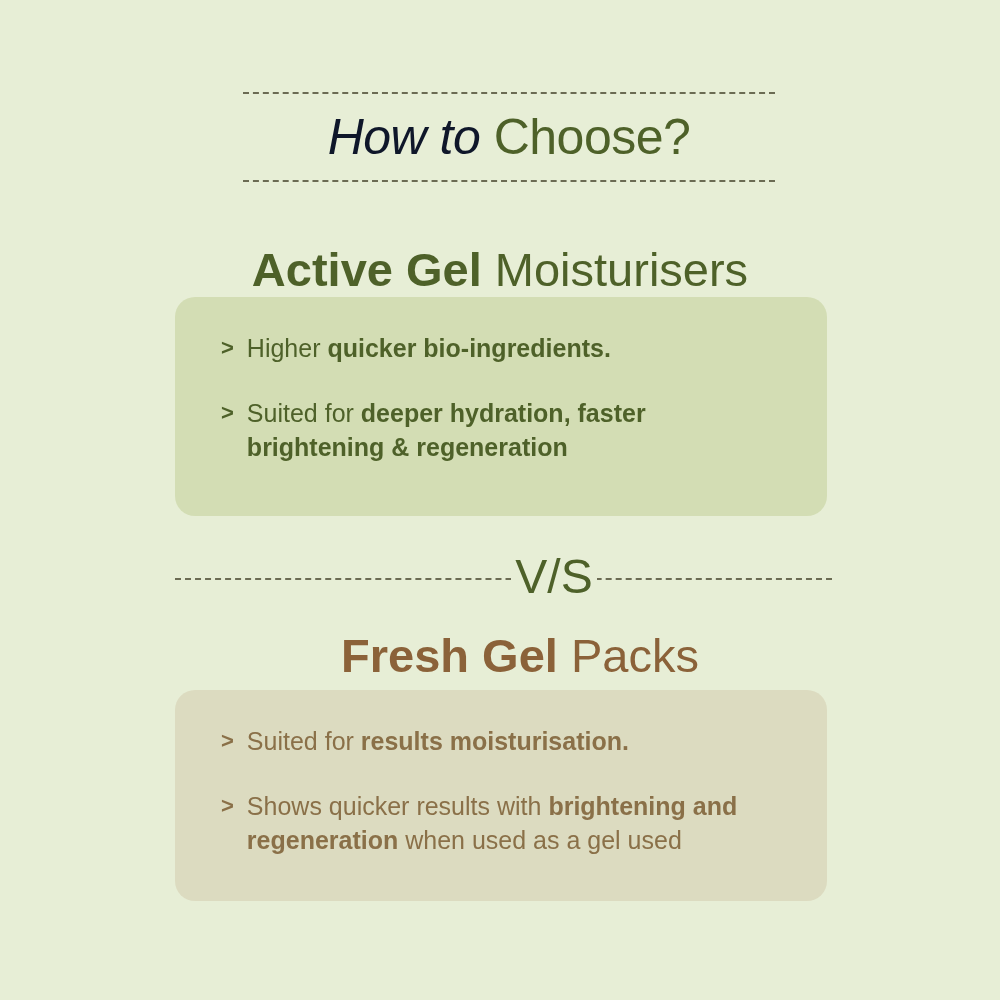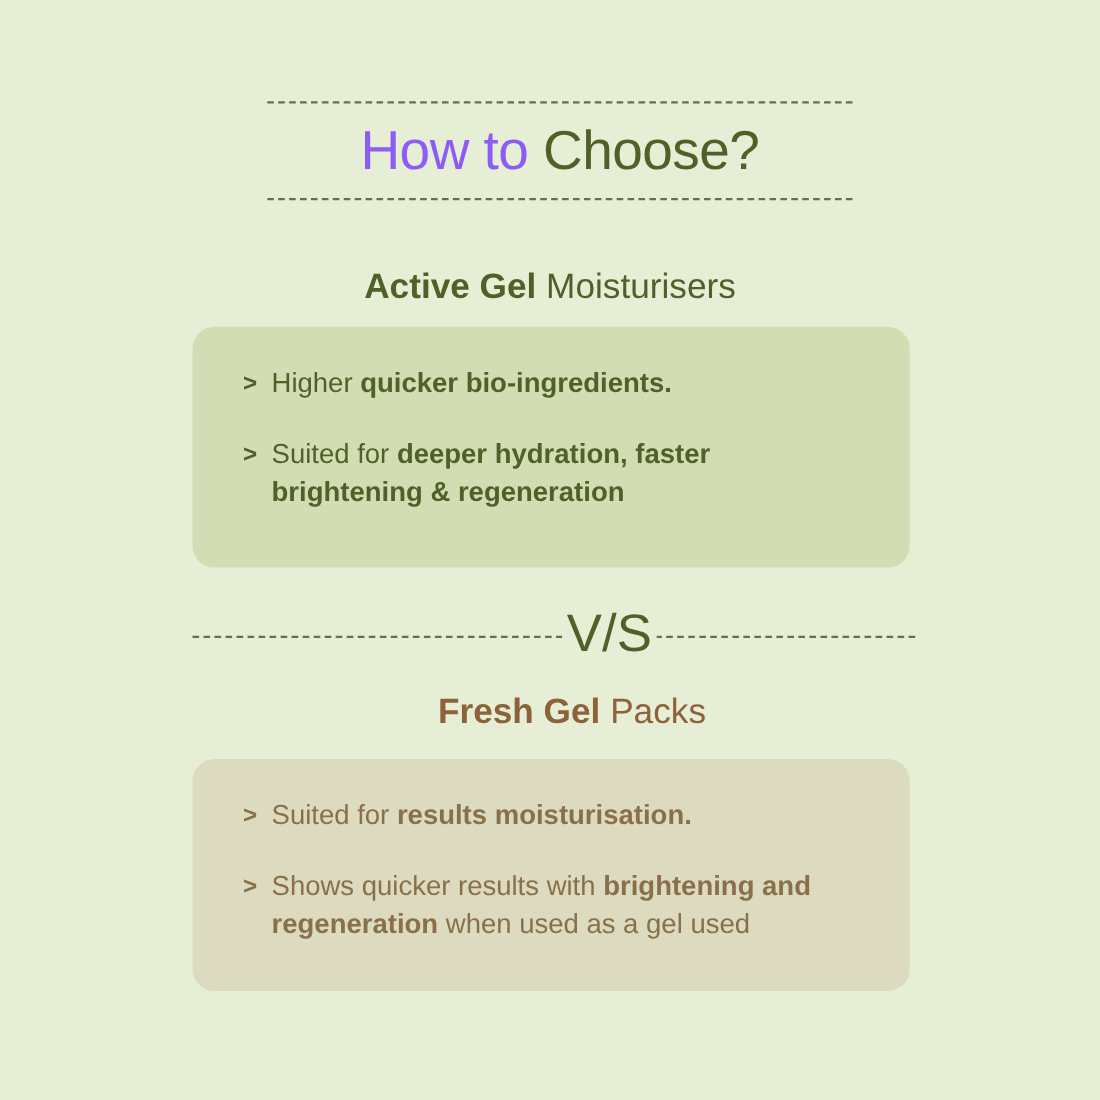--- a/index.html
+++ b/index.html
@@ -36,35 +36,36 @@
   }
   .title-text {
     text-align: center;
     font-size: 50px;
     line-height: 86px;
     letter-spacing: -0.5px;
     white-space: nowrap;
     font-weight: 400;
   }
   .title-text .t-brown {
-    color: #8b5cf6;
-    font-weight: 400;
+    color: #0f172a;
+    font-weight: 400;
+    font-style: italic;
   }
   .title-text .t-green {
     color: #4e6129;
     font-weight: 400;
   }
 
   
   .section-heading {
     position: absolute;
     width: 1000px;
     left: 0;
     text-align: center;
-    font-size: 32px;
+    font-size: 47px;
     white-space: nowrap;
   }
   .section-heading .strong {
     font-weight: 700;
   }
   .section-heading .light {
     font-weight: 400;
   }
   #heading-active {
     top: 242px;

